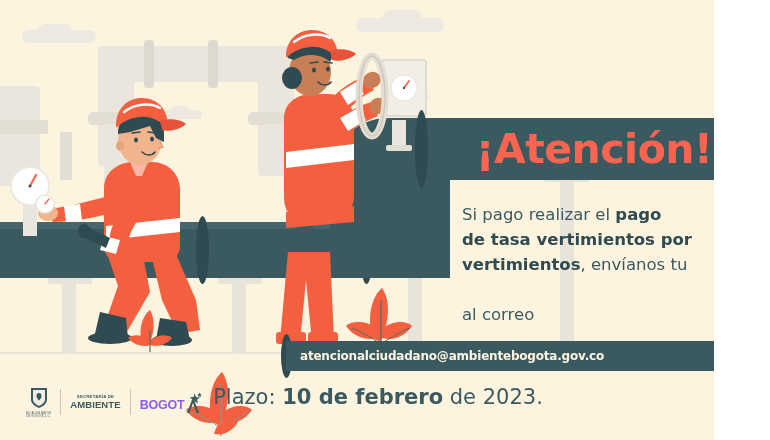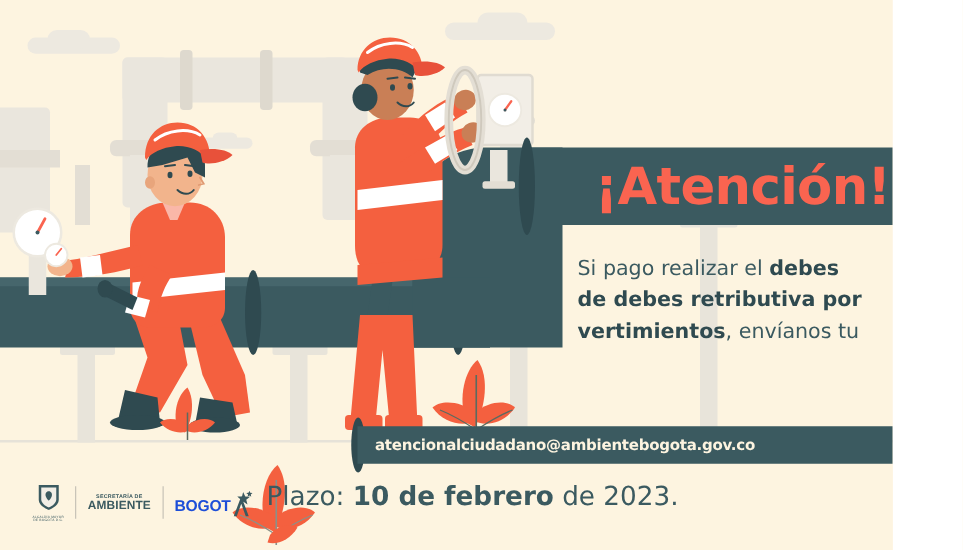--- a/index.html
+++ b/index.html
@@ -86,21 +86,21 @@
   .logo-div { width:1px; height:26px; background:#C9C4B8; }
   .shield-wrap { display:flex; flex-direction:column; align-items:center; }
   .shield-cap { font-size:2.6px; color:#3B5A60; letter-spacing:.2px; margin-top:1.5px;
      font-family:"Liberation Sans", sans-serif; text-align:center; line-height:3.6px; }
   .sec-logo { display:flex; flex-direction:column; align-items:center; line-height:1; }
   .sec-top { font-size:4.3px; color:#3B5A60; letter-spacing:.2px; font-weight:bold;
      font-family:"Liberation Sans", sans-serif; }
   .sec-bot { font-size:9.5px; color:#3B5A60; letter-spacing:.1px; font-weight:bold;
      font-family:"Liberation Sans", sans-serif; margin-top:1px; }
   .bog-logo { display:flex; align-items:flex-end; }
-  .bog-text { font-size:12.5px; color:#1d4ed8; font-weight:bold; letter-spacing:-.2px;
+  .bog-text { font-size:12.5px; color:#8b5cf6; font-weight:bold; letter-spacing:-.2px;
      font-family:"Liberation Sans", sans-serif; }
 
   .ill { position:absolute; }
 </style>
 </head>
 <body>
 
 <div id="poster">
 
   <div class="sky"></div>
@@ -285,24 +285,25 @@
     <path d="M216 428 C222 420 232 418 238 422 C232 432 222 436 214 434 Z" fill="#F4603F"></path>
   </svg>
 
   <div class="banner">
     <div class="banner-title">¡Atención!</div>
   </div>
   <div class="bflange" style="left:415px;top:110px;width:13px;height:78px;"></div>
   <div class="bflange" style="left:718px;top:110px;width:13px;height:78px;"></div>
 
   <div class="body-copy">
-    <span>Si pago realizar el </span><b>debes</b><br>
-    <b>de debes retributiva por</b><br>
+    <span>Si pago realizar el </span><b>pago</b><br>
+    <b>de tasa vertimientos por</b><br>
     <b>vertimientos</b><span>, envíanos tu</span><br>
     <br>
+    <span>al correo</span>
   </div>
 
   <div class="email-flange"></div>
   <div class="email-bar">
     <span class="email-text">atencionalciudadano@ambientebogota.gov.co</span>
   </div>
 
   <div class="deadline">
     <span>Plazo: </span><b>10 de febrero</b><span> de 2023.</span>
   </div>

